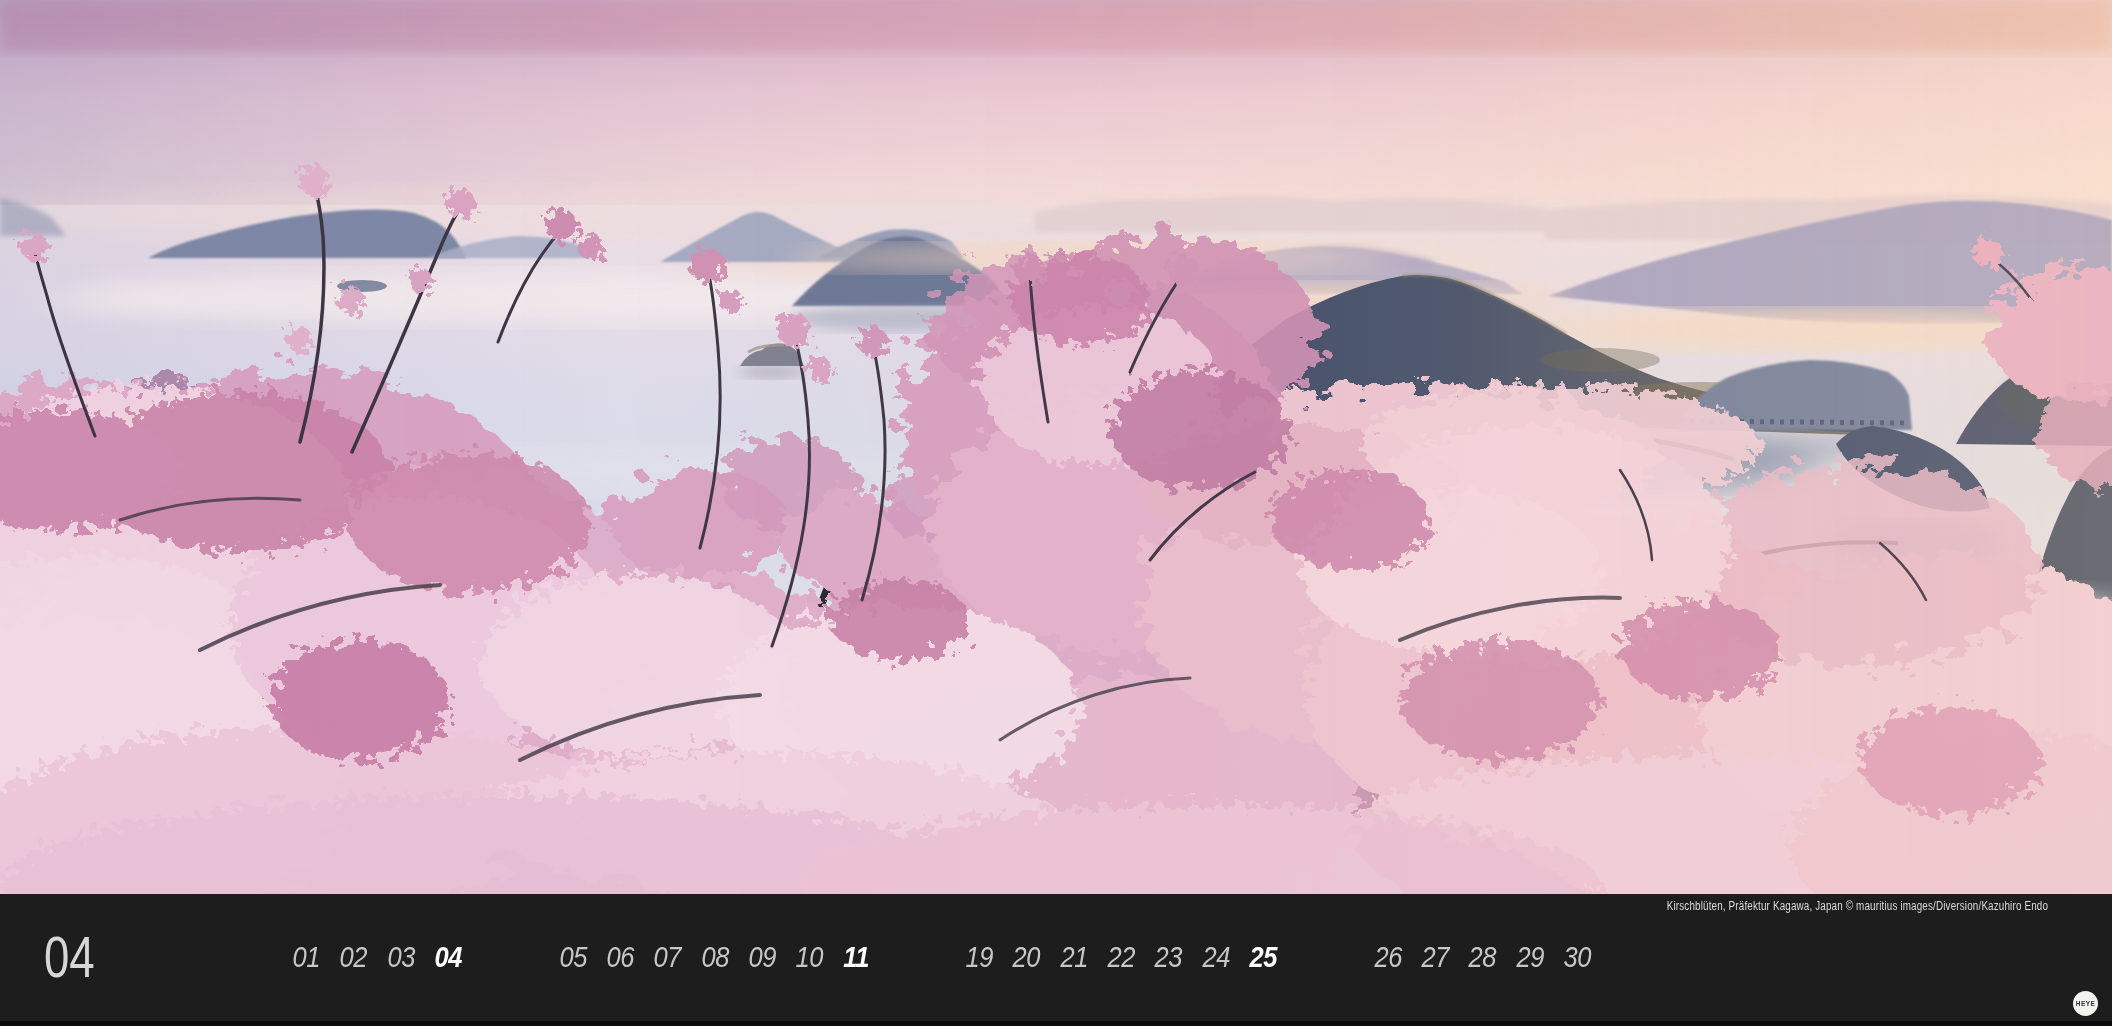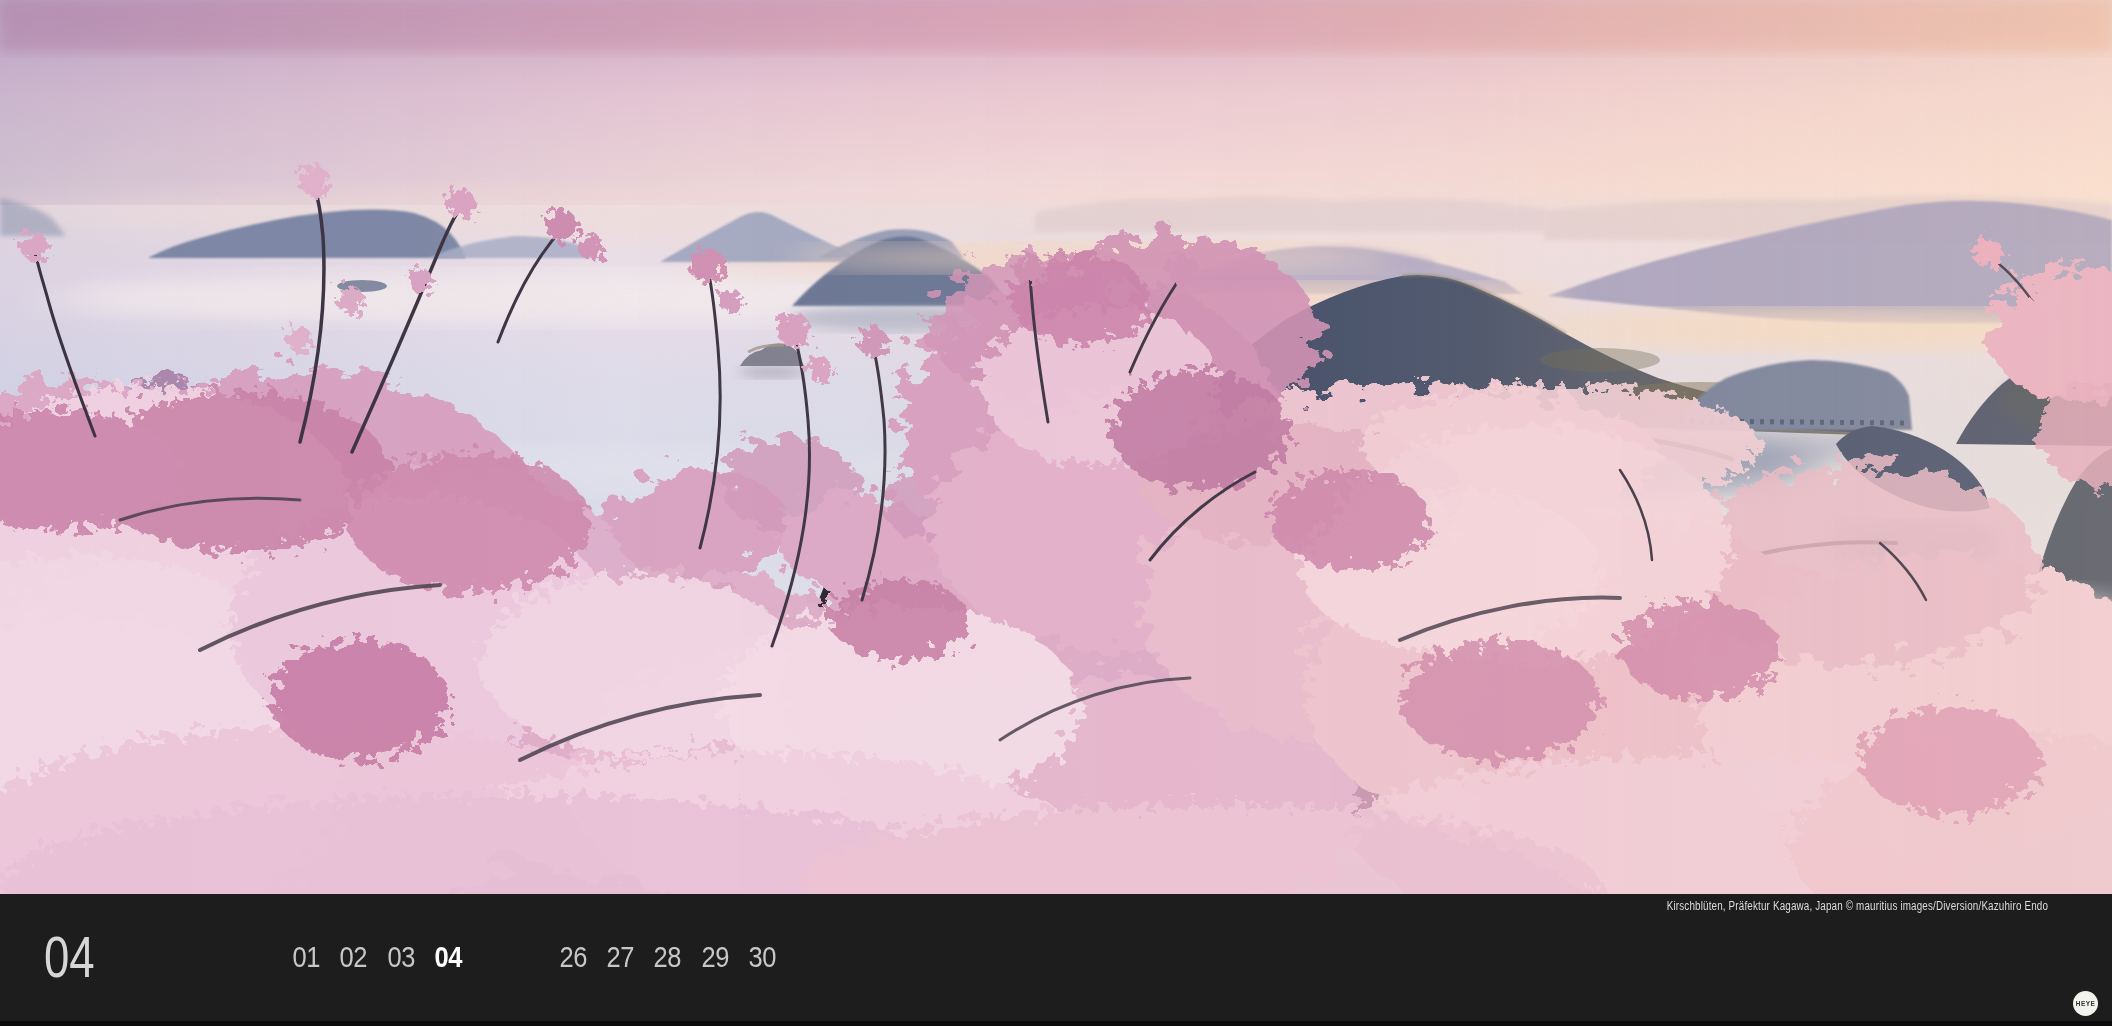--- a/index.html
+++ b/index.html
@@ -5,21 +5,21 @@
   html,body{margin:0;padding:0;width:2112px;height:1026px;overflow:hidden;background:#1d1d1d;
     font-family:"Liberation Sans",sans-serif;}
   .page{position:relative;width:2112px;height:1026px;}
   .photo-wrap{position:absolute;left:0;top:0;width:2112px;height:894px;overflow:hidden;}
   .footer-bar{position:absolute;left:0;top:894px;width:2112px;height:132px;
     background:var(--bar-background,#1d1d1d);}
   .footer-bar::after{content:"";position:absolute;left:0;bottom:0;width:100%;height:5px;background:#0b0b0b;}
   .month{position:absolute;left:44px;top:894px;height:126px;display:flex;align-items:center;
     font-size:57px;color:var(--month,#d6d6d6);transform:scaleX(.8);transform-origin:left center;
     font-weight:400;letter-spacing:0;}
-  .date-strip{position:absolute;left:290px;top:894px;height:126px;display:flex;align-items:center;gap:92px;}
+  .date-strip{position:absolute;left:290px;top:894px;height:126px;display:flex;align-items:center;gap:92px;font-style:italic;}
   .week{display:flex;gap:15px;}
   .date{display:inline-block;font-size:30px;color:var(--date-normal,#c7c7c7);letter-spacing:-.5px;
     transform:scaleX(.85);}
   .date.sun{font-weight:700;color:var(--date-sunday,#ffffff);}
   .caption{position:absolute;top:899px;right:64px;font-size:12px;color:var(--caption,#dddddd);
     transform:scaleX(.82);transform-origin:right top;letter-spacing:.2px;white-space:nowrap;}
   .logo{position:absolute;left:2073px;top:991px;width:25px;height:25px;border-radius:50%;
     background:#f2f2ef;color:#333;font-size:6.5px;font-weight:700;letter-spacing:.4px;
     display:flex;align-items:center;justify-content:center;}
 </style>
@@ -304,20 +304,38 @@
   <div class="footer-bar"></div>
   <div class="month">04</div>
   <div class="date-strip">
       <div class="week">
         <span class="date">01</span>
         <span class="date">02</span>
         <span class="date">03</span>
         <span class="date sun">04</span>
       </div>
       <div class="week">
+        <span class="date">05</span>
+        <span class="date">06</span>
+        <span class="date">07</span>
+        <span class="date">08</span>
+        <span class="date">09</span>
+        <span class="date">10</span>
+        <span class="date sun">11</span>
+      </div>
+      <div class="week">
+        <span class="date">19</span>
+        <span class="date">20</span>
+        <span class="date">21</span>
+        <span class="date">22</span>
+        <span class="date">23</span>
+        <span class="date">24</span>
+        <span class="date sun">25</span>
+      </div>
+      <div class="week">
         <span class="date">26</span>
         <span class="date">27</span>
         <span class="date">28</span>
         <span class="date">29</span>
         <span class="date">30</span>
       </div>
     </div>
   <div class="caption">Kirschblüten, Präfektur Kagawa, Japan © mauritius images/Diversion/Kazuhiro Endo</div>
   <div class="logo">HEYE</div>
 </div>

